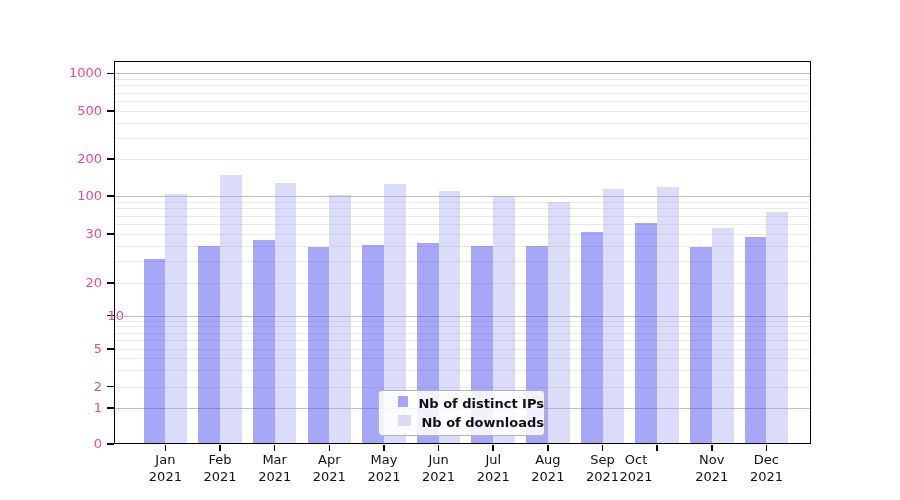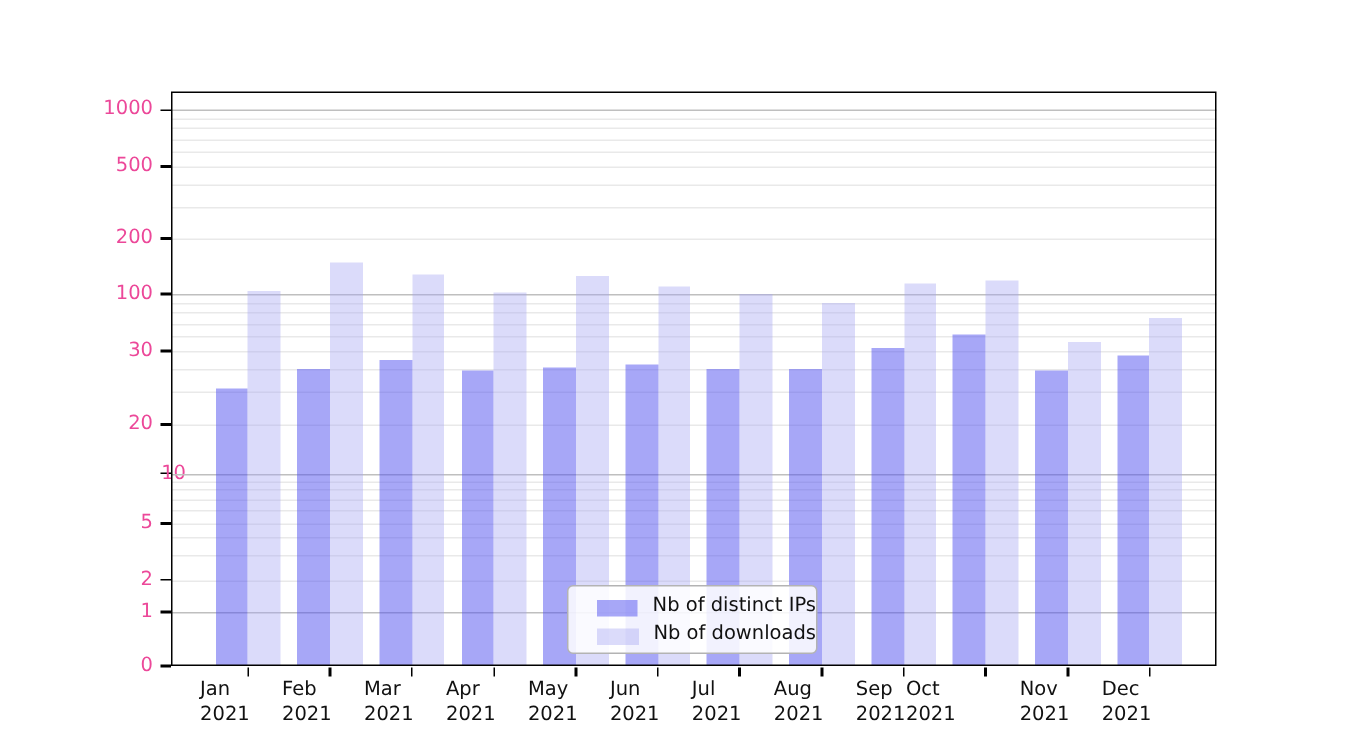--- a/index.html
+++ b/index.html
@@ -23,30 +23,30 @@
   .gl.major { background:#bfbfbf; }
   .gl.minor { background:#e9e9e9; }
   .bar { position:absolute; bottom:0; width:21.8px; }
   .ytick { position:absolute; left:107px; width:7px; height:1.5px; background:#000; }
   .ylab {
     position:absolute; left:0; width:102px; text-align:right;
     font-size:13px; height:16px; line-height:16px; color:#ec4899;
   }
   .xtick { position:absolute; width:1.5px; height:6px; background:#000; top:444.5px; }
   .xlab {
-    position:absolute; width:64px; text-align:left; top:451px;
+    position:absolute; width:64px; text-align:center; top:451px;
     font-size:13px; line-height:17px; color:#111;
   }
   .legend {
     position:absolute; left:264px; top:329px; width:167px; height:46px;
     background:rgba(255,255,255,0.85); border:1px solid #b3b3b3; border-radius:4px;
     box-sizing:border-box; display:flex; flex-direction:column;
     justify-content:space-evenly; z-index:5;
   }
-  .legend-row { display:flex; align-items:flex-end; padding-left:19px; }
+  .legend-row { display:flex; align-items:flex-start; padding-left:19px;font-weight:bold; }
   .swatch { width:30px; height:11px; margin-right:10px; }
   .legend-label { font-size:13px; color:#111; white-space:nowrap; }
 </style>
 </head>
 <body>
 
 <div id="canvas">
 
   <div id="plot">
     <div id="grid-layer">

